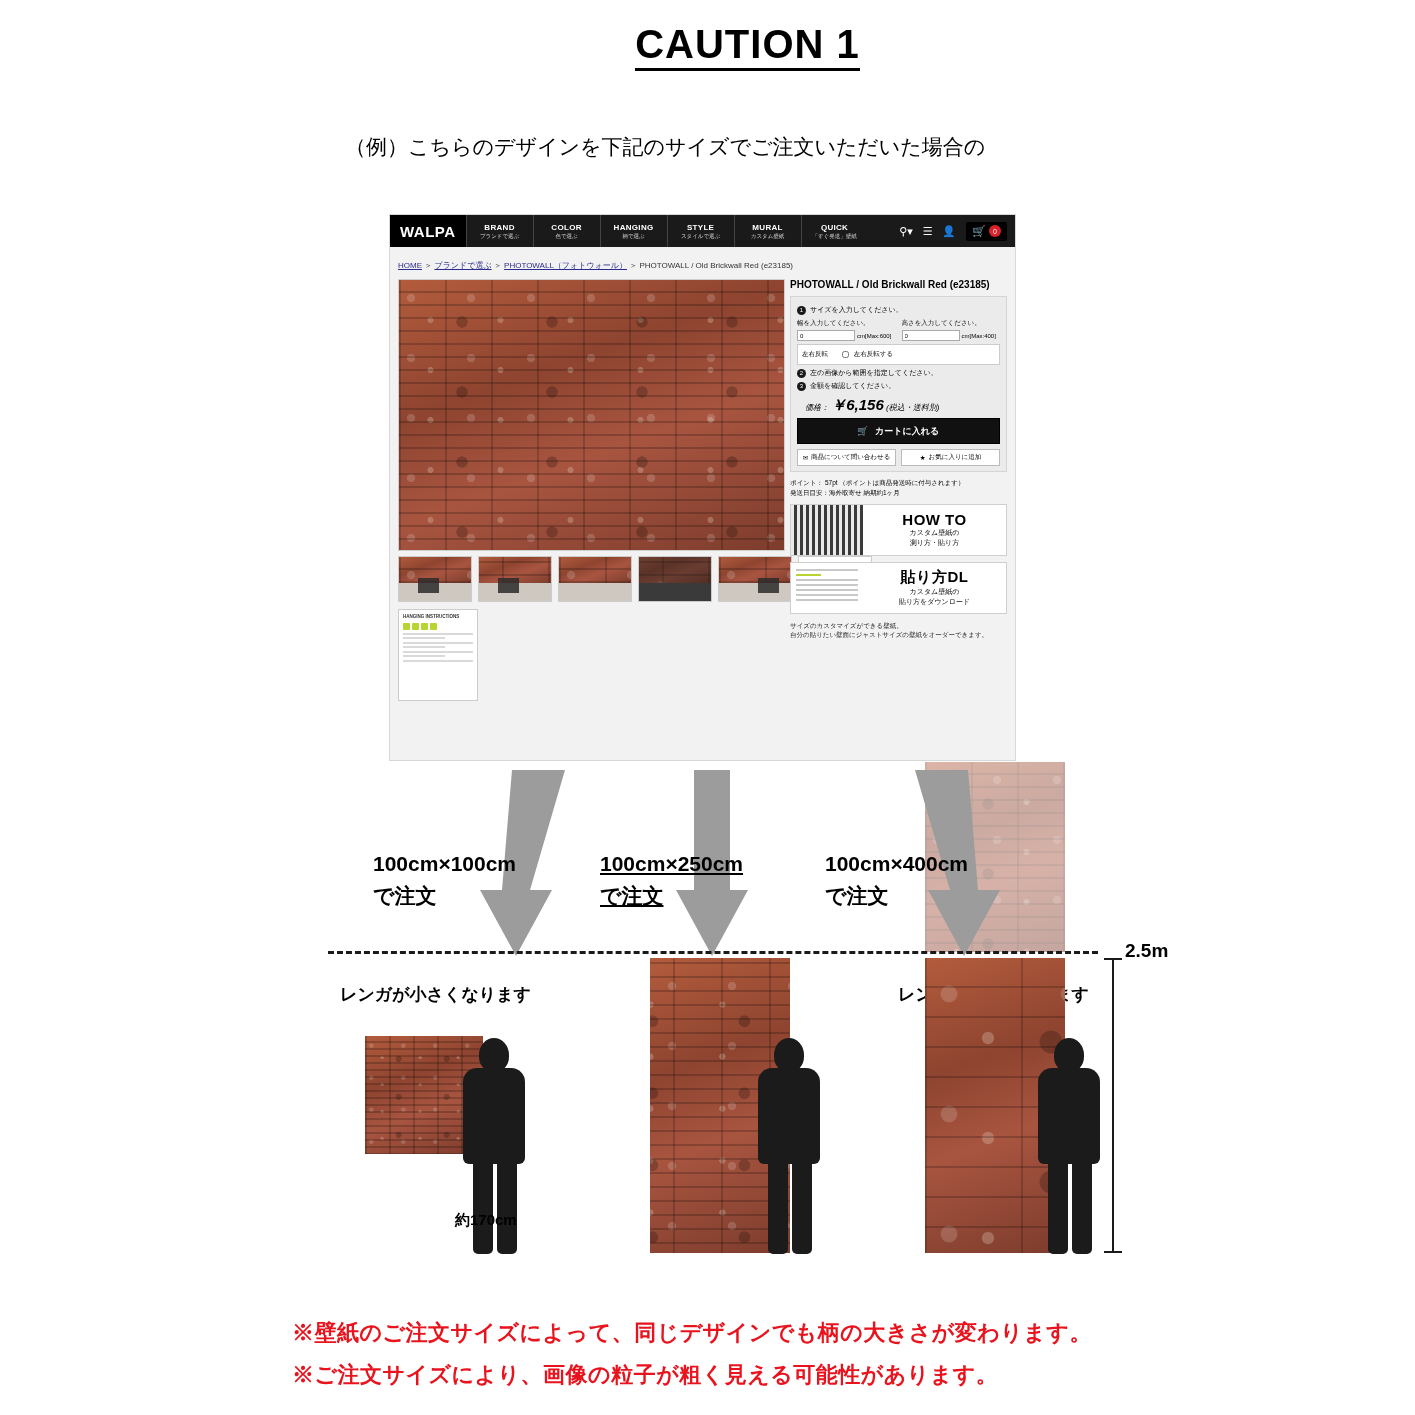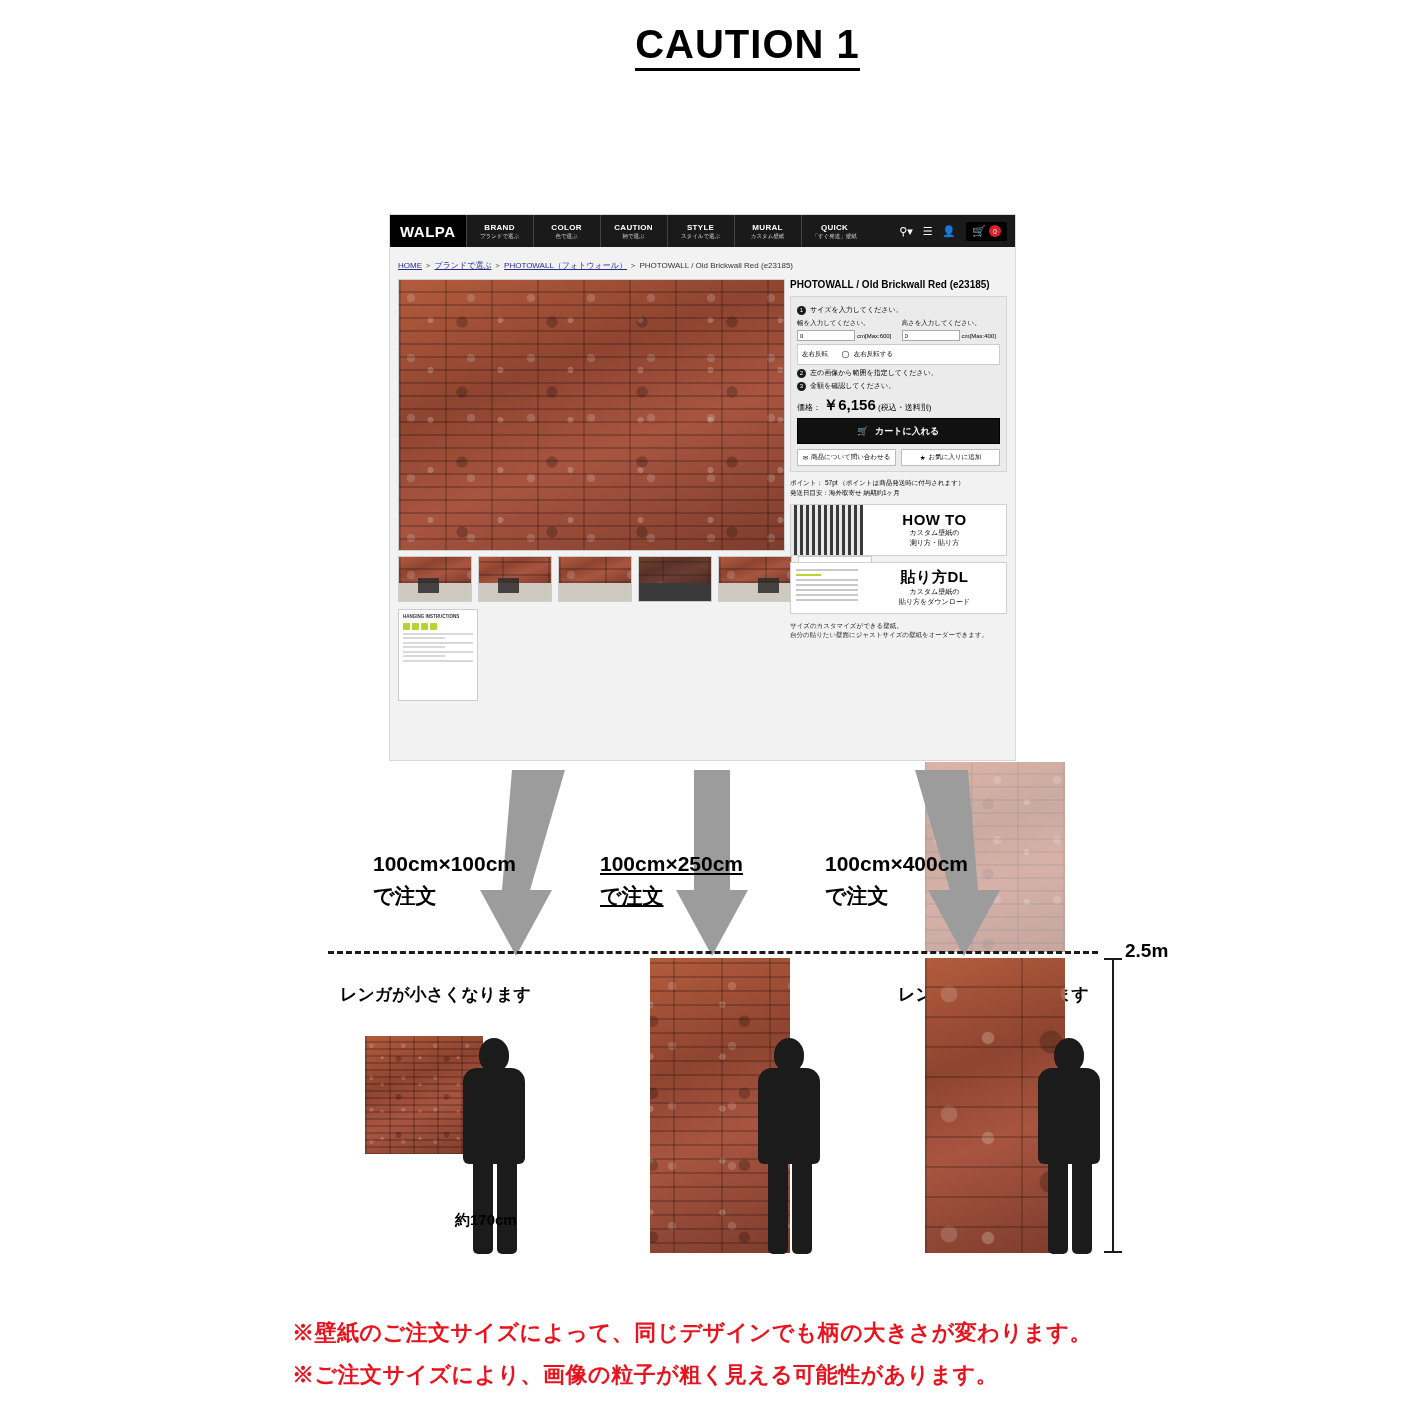--- a/index.html
+++ b/index.html
@@ -94,21 +94,21 @@
   .step{display:flex;align-items:center;gap:4px;font-size:7px;margin:3px 0;}
   .num{width:9px;height:9px;border-radius:50%;background:#1a1a1a;color:#fff;font-size:6px;
        display:flex;align-items:center;justify-content:center;flex:0 0 auto;}
   .fields{display:flex;gap:6px;margin:4px 0 2px;}
   .fld{flex:1;}
   .fld .lb{font-size:6.5px;margin-bottom:2px;}
   .fld .inrow{display:flex;align-items:center;gap:2px;}
   .fld input{width:58px;height:11px;font-size:6px;border:1px solid #aaa;background:#fff;padding:0 2px;box-sizing:border-box;}
   .fld .unit{font-size:6px;}
   .flip{background:#fff;border:1px solid #ccc;font-size:6.5px;padding:3px 4px;margin-top:3px;display:flex;gap:10px;align-items:center;}
-  .price{font-size:8px;margin:5px 0 3px;}
+  .price{font-size:8px;margin:5px 8px 3px;font-style:italic;}
   .price b{font-size:15px;}
   .cart-btn{
     background:#111;color:#fff;height:24px;display:flex;align-items:center;justify-content:center;gap:6px;
     font-size:9px;font-weight:bold;border:1px solid #000;
   }
   .sub-btns{display:flex;gap:5px;margin-top:5px;}
   .sub-btn{flex:1;background:#fff;border:1px solid #bbb;font-size:6.5px;height:15px;
            display:flex;align-items:center;justify-content:center;gap:3px;}
   .pts{font-size:6.5px;margin-top:6px;line-height:1.5;}
 
@@ -156,37 +156,38 @@
   .warn{position:absolute;color:#e8131d;font-size:22px;font-weight:bold;letter-spacing:.5px;}
 </style>
 </head>
 <body>
 
 <div class="caution-title">
   <span>CAUTION 1</span>
 </div>
 
 <div class="lead">
+  <div>（例）こちらのデザインを下記のサイズでご注文いただいた場合の</div>
 </div>
 
 <div class="browser">
 
   <div class="nav">
     <div class="logo">WALPA</div>
 
     <div class="nav-item">
       <span class="t1">BRAND</span>
       <span class="t2">ブランドで選ぶ</span>
     </div>
     <div class="nav-item">
       <span class="t1">COLOR</span>
       <span class="t2">色で選ぶ</span>
     </div>
     <div class="nav-item">
-      <span class="t1">CAUTION</span>
+      <span class="t1">HANGING</span>
       <span class="t2">柄で選ぶ</span>
     </div>
     <div class="nav-item">
       <span class="t1">STYLE</span>
       <span class="t2">スタイルで選ぶ</span>
     </div>
     <div class="nav-item">
       <span class="t1">MURAL</span>
       <span class="t2">カスタム壁紙</span>
     </div>

